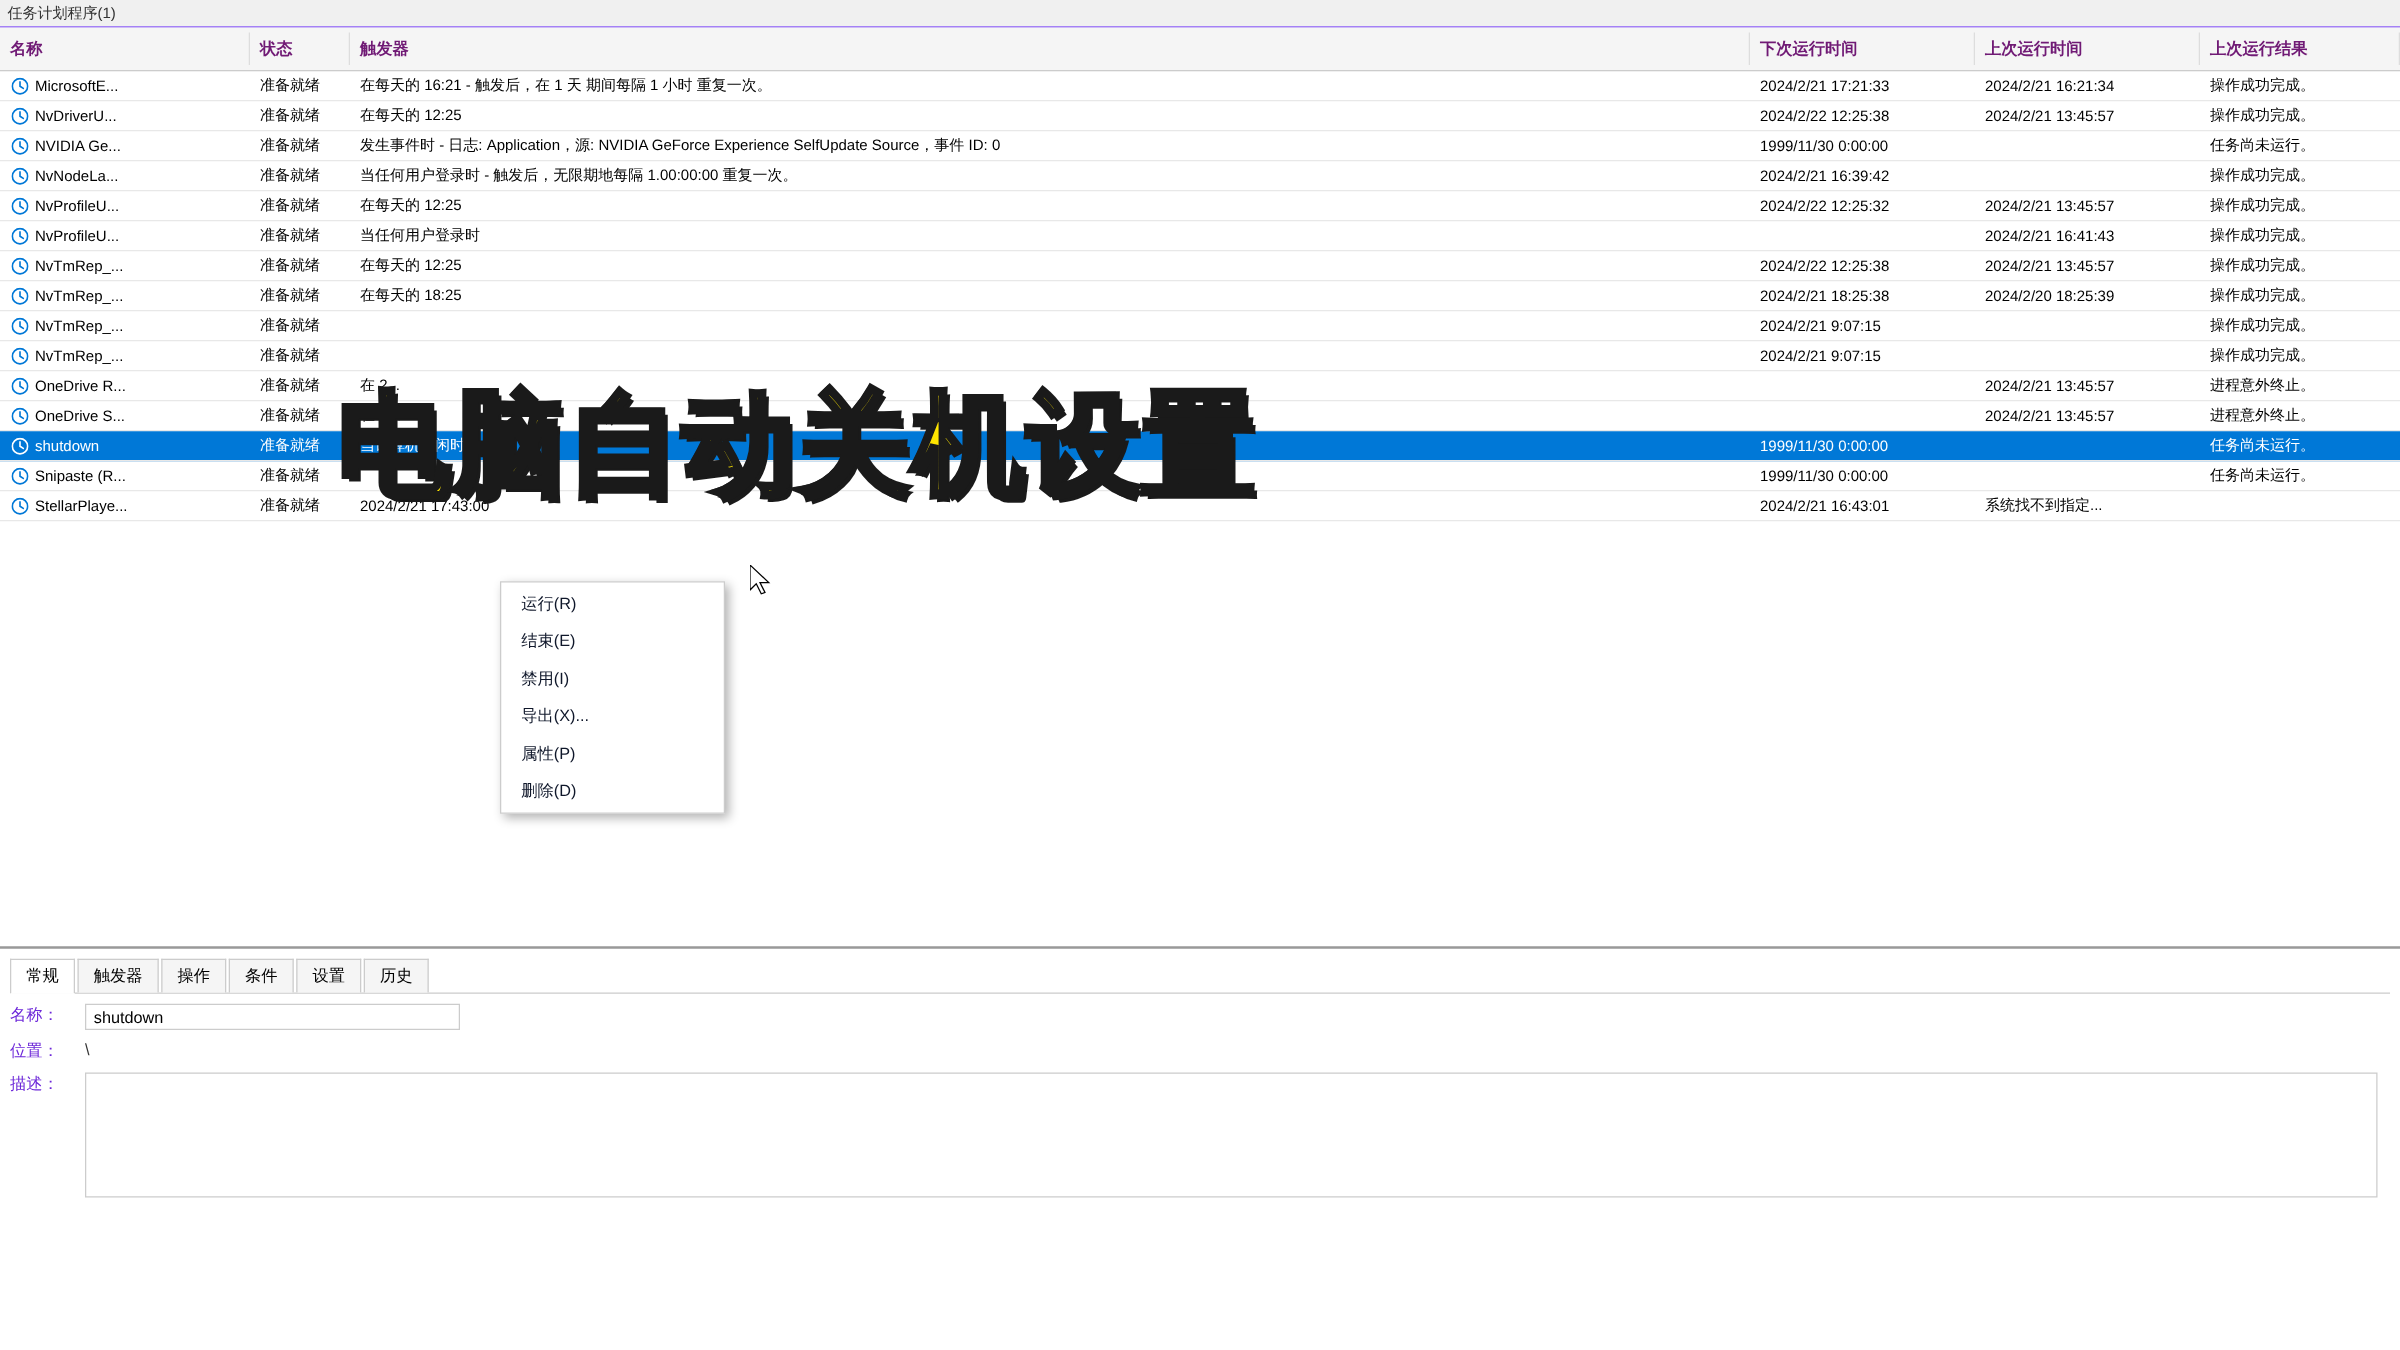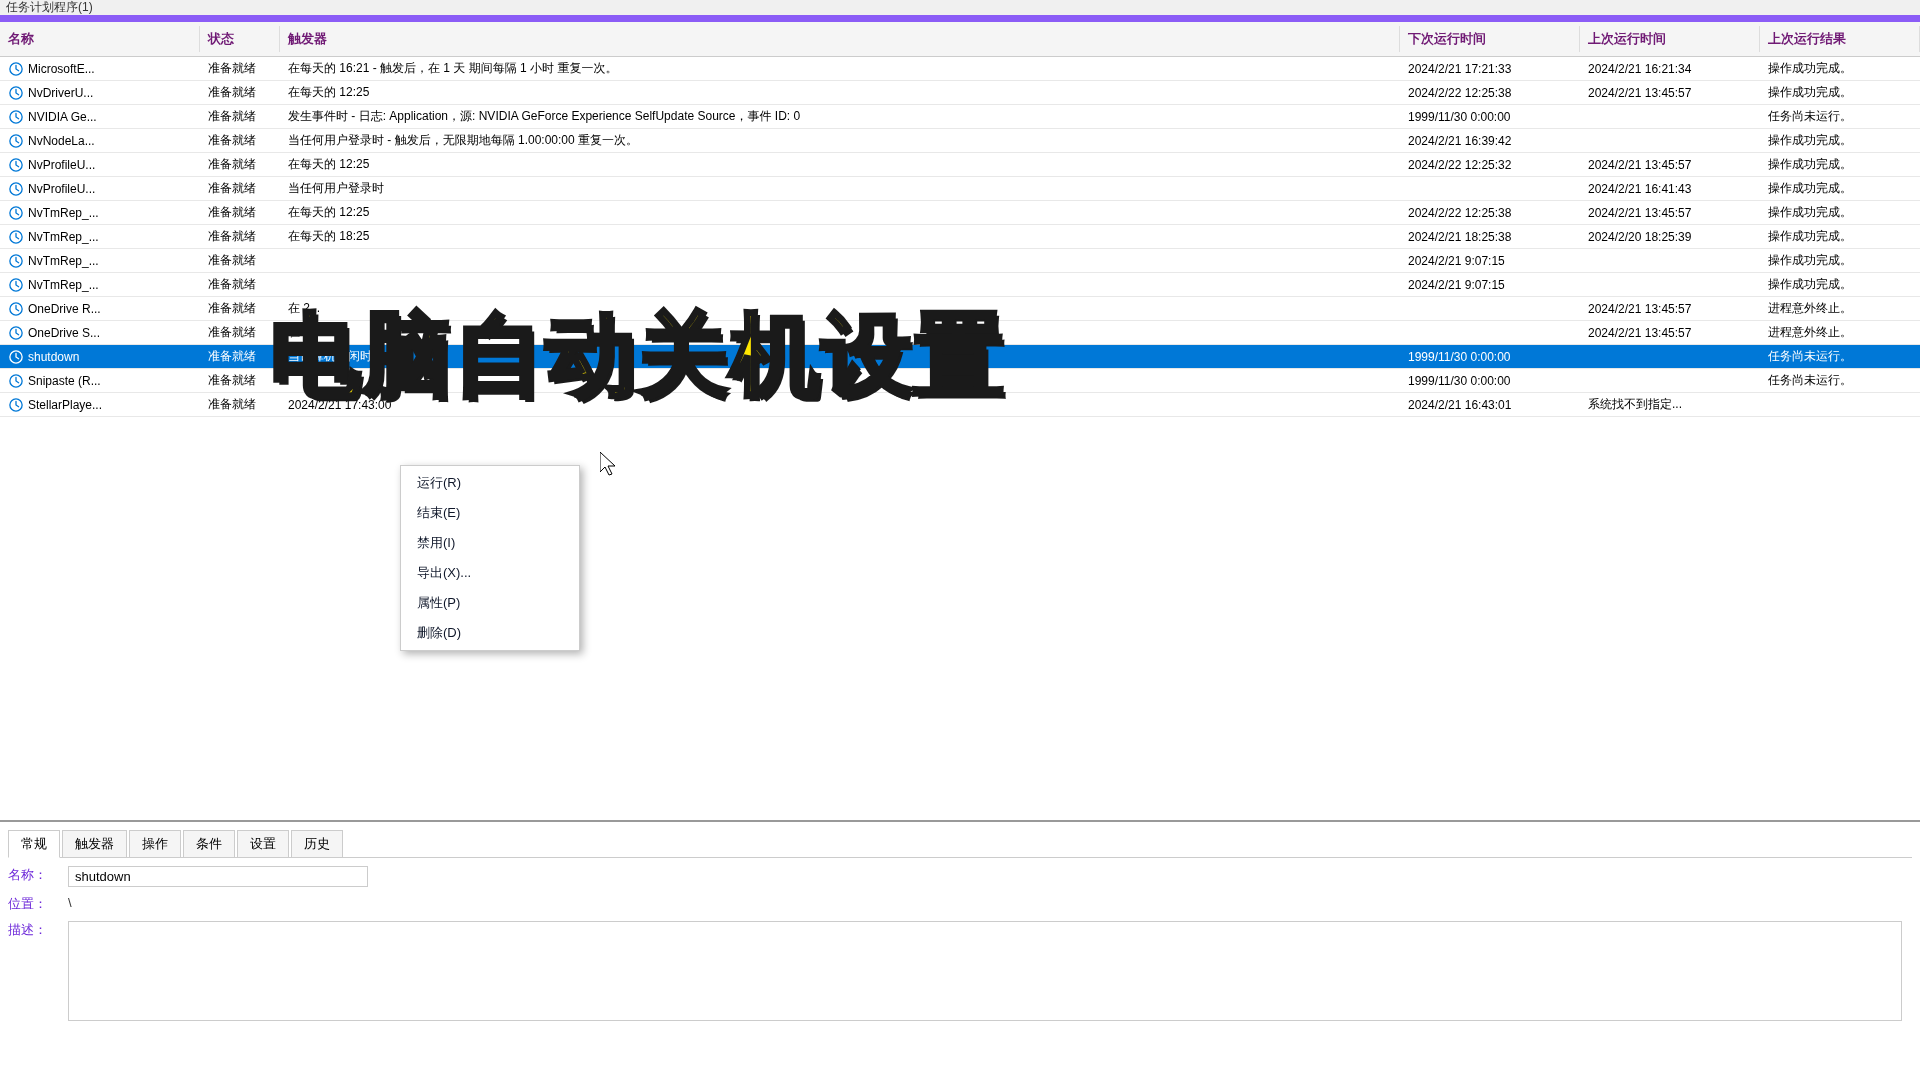--- a/index.html
+++ b/index.html
@@ -17,21 +17,21 @@
       width: 100%;
       height: 100%;
       background: white;
       display: flex;
       flex-direction: column;
     }
 
     .title-bar {
       height: 22px;
       background: #f0f0f0;
-      border-bottom: 7px solid #8b5cf6;
+      border-bottom: 1px solid #8b5cf6;
       display: flex;
       align-items: center;
       padding: 0 6px;
       font-size: 12px;
       color: #333;
     }
 
     .task-list-area {
       flex: 1;
       overflow: hidden;
@@ -91,21 +91,21 @@
       justify-content: center;
     }
 
     .task-icon svg {
       width: 14px;
       height: 14px;
     }
 
     
     .bottom-panel {
-      height: 260px;
+      height: 323px;
       border-top: 2px solid #999;
       background: white;
       padding: 8px;
     }
 
     .tabs-bar {
       display: flex;
       border-bottom: 1px solid #ccc;
       margin-bottom: 8px;
     }

